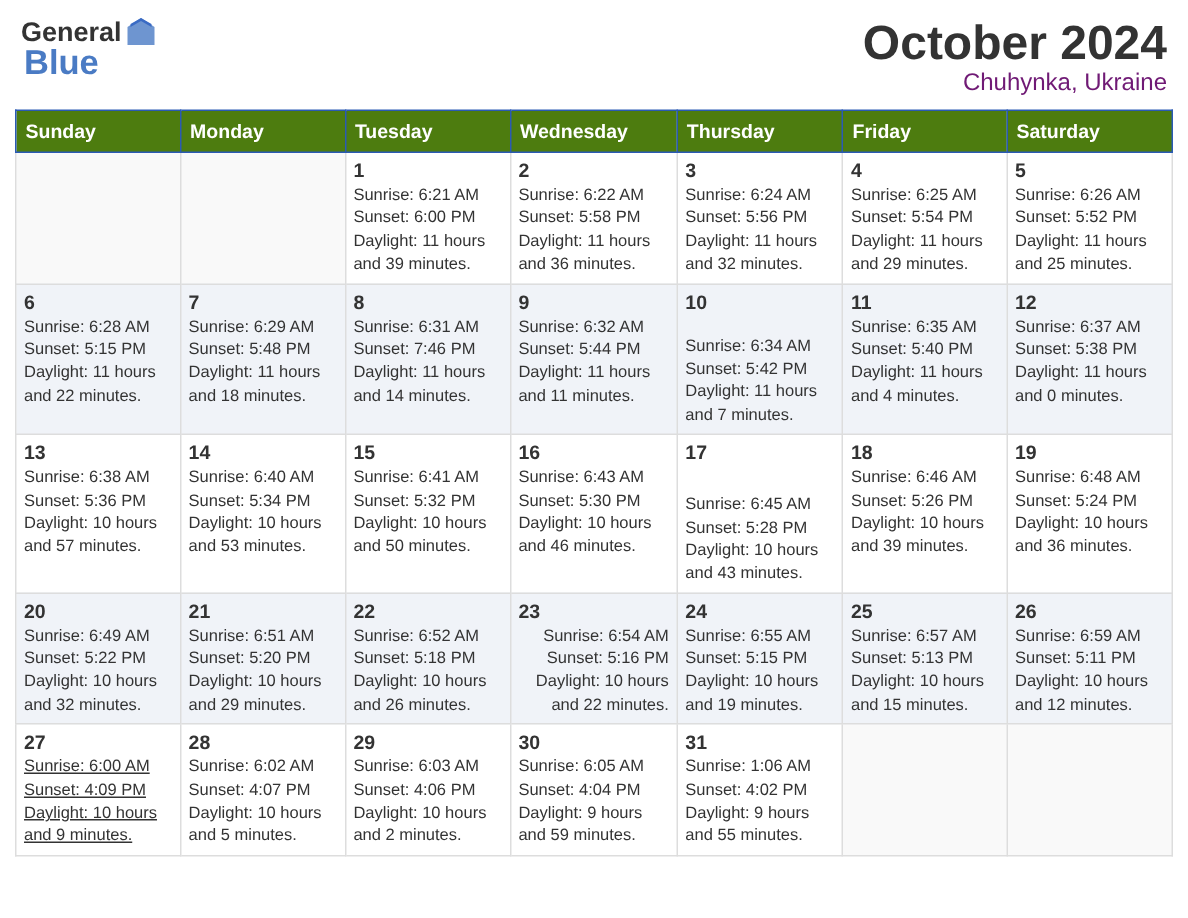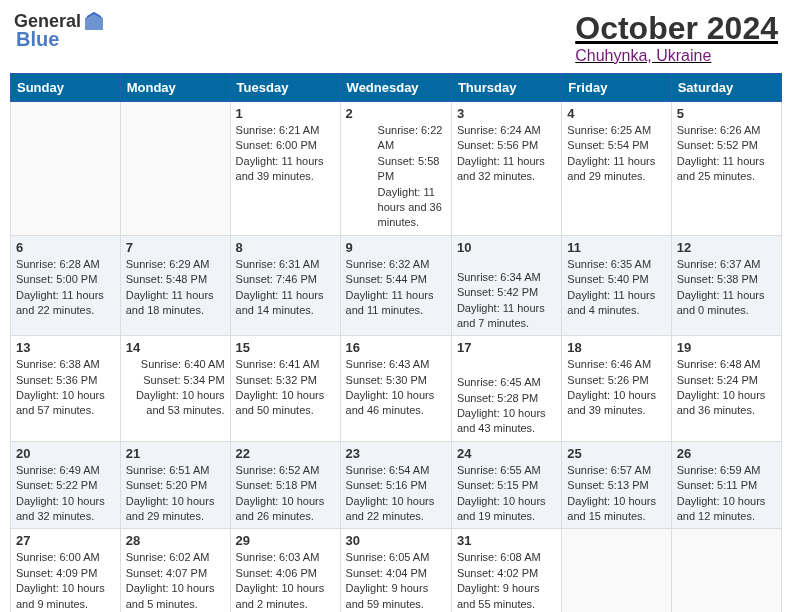--- a/index.html
+++ b/index.html
@@ -21,43 +21,43 @@
       display: flex;
       align-items: center;
       gap: 2px;
     }
     .logo-text-general {
       font-size: 18px;
       font-weight: bold;
       color: #333;
     }
     .logo-text-blue {
-      font-size: 20px;
+      font-size: 23px;
       font-weight: bold;
       color: #4a7bc4;
     }
     .title-area {
-      text-decoration: underline;
+      text-align: right;
     }
     .month-title {
       font-size: 32px;
       font-weight: bold;
       color: #333;
     }
     .location-title {
       font-size: 16px;
       color: #701a75;
     }
     .calendar {
       width: 100%;
       border-collapse: collapse;
       border: 1px solid #ccc;
     }
     .calendar th {
-      background: #0369a1;
+      background: #4d7c0f;
       color: #fff;
       text-align: left;
       padding: 6px 6px;
       font-size: 13px;
       font-weight: bold;
       border: 1px solid #2a5ab4;
     }
     .calendar td {
       vertical-align: top;
       padding: 4px 5px;
@@ -131,21 +131,21 @@
         <td class="empty-cell"></td>
         <td class="empty-cell"></td>
         <td>
           <span class="day-number">1</span>
           <div class="day-info" style="white-space: pre-line;">Sunrise: 6:21 AM
 Sunset: 6:00 PM
 Daylight: 11 hours and 39 minutes.</div>
         </td>
         <td>
           <span class="day-number">2</span>
-          <div class="day-info" style="white-space: pre-line; margin-left: 32px;">Sunrise: 6:22 AM
+          <div class="day-info" style="white-space: pre-line;">Sunrise: 6:22 AM
 Sunset: 5:58 PM
 Daylight: 11 hours and 36 minutes.</div>
         </td>
         <td>
           <span class="day-number">3</span>
           <div class="day-info" style="white-space: pre-line;">Sunrise: 6:24 AM
 Sunset: 5:56 PM
 Daylight: 11 hours and 32 minutes.</div>
         </td>
         <td>
@@ -158,21 +158,21 @@
           <span class="day-number">5</span>
           <div class="day-info" style="white-space: pre-line;">Sunrise: 6:26 AM
 Sunset: 5:52 PM
 Daylight: 11 hours and 25 minutes.</div>
         </td>
       </tr>
       <tr>
         <td>
           <span class="day-number">6</span>
           <div class="day-info" style="white-space: pre-line;">Sunrise: 6:28 AM
-Sunset: 5:00 PM
+Sunset: 5:15 PM
 Daylight: 11 hours and 22 minutes.</div>
         </td>
         <td>
           <span class="day-number">7</span>
           <div class="day-info" style="white-space: pre-line;">Sunrise: 6:29 AM
 Sunset: 5:48 PM
 Daylight: 11 hours and 18 minutes.</div>
         </td>
         <td>
           <span class="day-number">8</span>
@@ -207,21 +207,21 @@
       </tr>
       <tr>
         <td>
           <span class="day-number">13</span>
           <div class="day-info" style="white-space: pre-line;">Sunrise: 6:38 AM
 Sunset: 5:36 PM
 Daylight: 10 hours and 57 minutes.</div>
         </td>
         <td>
           <span class="day-number">14</span>
-          <div class="day-info" style="white-space: pre-line; text-align: right;">Sunrise: 6:40 AM
+          <div class="day-info" style="white-space: pre-line;">Sunrise: 6:40 AM
 Sunset: 5:34 PM
 Daylight: 10 hours and 53 minutes.</div>
         </td>
         <td>
           <span class="day-number">15</span>
           <div class="day-info" style="white-space: pre-line;">Sunrise: 6:41 AM
 Sunset: 5:32 PM
 Daylight: 10 hours and 50 minutes.</div>
         </td>
         <td>
@@ -263,21 +263,21 @@
 Daylight: 10 hours and 29 minutes.</div>
         </td>
         <td>
           <span class="day-number">22</span>
           <div class="day-info" style="white-space: pre-line;">Sunrise: 6:52 AM
 Sunset: 5:18 PM
 Daylight: 10 hours and 26 minutes.</div>
         </td>
         <td>
           <span class="day-number">23</span>
-          <div class="day-info" style="white-space: pre-line;">Sunrise: 6:54 AM
+          <div class="day-info" style="white-space: pre-line; text-align: right;">Sunrise: 6:54 AM
 Sunset: 5:16 PM
 Daylight: 10 hours and 22 minutes.</div>
         </td>
         <td>
           <span class="day-number">24</span>
           <div class="day-info" style="white-space: pre-line;">Sunrise: 6:55 AM
 Sunset: 5:15 PM
 Daylight: 10 hours and 19 minutes.</div>
         </td>
         <td>
@@ -289,21 +289,21 @@
         <td>
           <span class="day-number">26</span>
           <div class="day-info" style="white-space: pre-line;">Sunrise: 6:59 AM
 Sunset: 5:11 PM
 Daylight: 10 hours and 12 minutes.</div>
         </td>
       </tr>
       <tr>
         <td>
           <span class="day-number">27</span>
-          <div class="day-info" style="white-space: pre-line;">Sunrise: 6:00 AM
+          <div class="day-info" style="white-space: pre-line; text-decoration: underline;">Sunrise: 6:00 AM
 Sunset: 4:09 PM
 Daylight: 10 hours and 9 minutes.</div>
         </td>
         <td>
           <span class="day-number">28</span>
           <div class="day-info" style="white-space: pre-line;">Sunrise: 6:02 AM
 Sunset: 4:07 PM
 Daylight: 10 hours and 5 minutes.</div>
         </td>
         <td>
@@ -313,21 +313,21 @@
 Daylight: 10 hours and 2 minutes.</div>
         </td>
         <td>
           <span class="day-number">30</span>
           <div class="day-info" style="white-space: pre-line;">Sunrise: 6:05 AM
 Sunset: 4:04 PM
 Daylight: 9 hours and 59 minutes.</div>
         </td>
         <td>
           <span class="day-number">31</span>
-          <div class="day-info" style="white-space: pre-line;">Sunrise: 6:08 AM
+          <div class="day-info" style="white-space: pre-line;">Sunrise: 1:06 AM
 Sunset: 4:02 PM
 Daylight: 9 hours and 55 minutes.</div>
         </td>
         <td class="empty-cell"></td>
         <td class="empty-cell"></td>
       </tr>
     </tbody>
 </table>
 
 </body></html>

